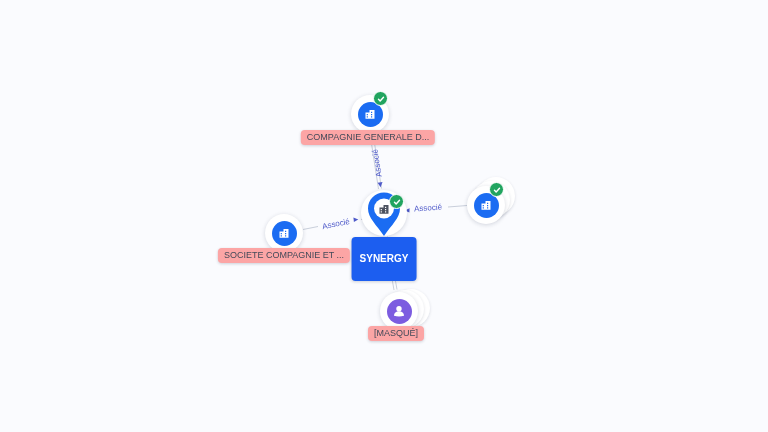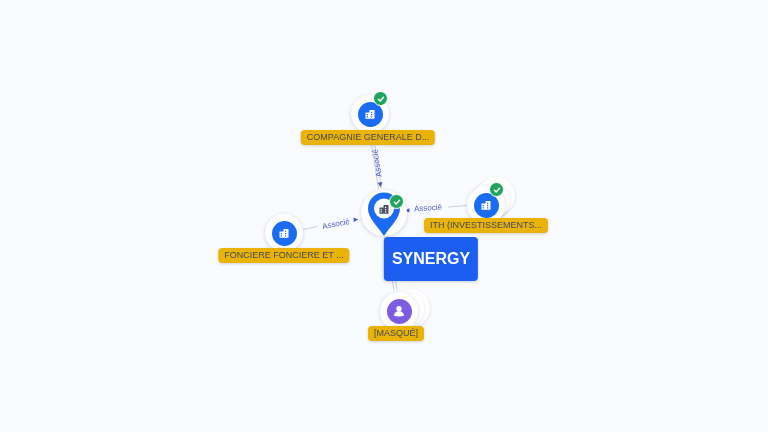--- a/index.html
+++ b/index.html
@@ -18,24 +18,24 @@
            box-shadow:0 1px 3px rgba(30,40,70,.15); z-index:2; }
   .disc { position:absolute; width:25px; height:25px; border-radius:50%; z-index:4;
           display:flex; align-items:center; justify-content:center; }
   .disc.company { background:var(--company,#1b6cf2); }
   .disc.person  { background:var(--person,#7c5ce0); }
   .badge { position:absolute; width:15px; height:15px; border-radius:50%;
            background:var(--verified,#21a45f); border:1.5px solid #fff; z-index:6;
            display:flex; align-items:center; justify-content:center; }
   .pin { position:absolute; z-index:5; }
   .pill { position:absolute; z-index:7; transform:translateX(-50%); white-space:nowrap;
-          background:#eab308; color:var(--pilltext,#434a59); font-size:9px; line-height:11px;
+          background:#fca5a5; color:var(--pilltext,#434a59); font-size:9px; line-height:11px;
           padding:2px 6px; border-radius:4px; box-shadow:0 1px 3px rgba(30,40,70,.2); }
   .pill.focus { background:var(--focuspill,#1c5ef0); color:#fff; font-weight:bold;
-                font-size:16px; line-height:12px; padding:16px 8px;margin-left:47px; }
+                font-size:10px; line-height:12px; padding:16px 8px; }
 </style>
 </head>
 <body>
 
 <div class="canvas">
 
   <svg class="edges" width="768" height="432">
 
     <line x1="370" y1="134" x2="378.5" y2="189"></line>
     <line x1="373" y1="133.5" x2="381.5" y2="188.5"></line>
@@ -94,30 +94,29 @@
       <svg width="14" height="14" viewBox="0 0 14 14">
           <path fill="#fff" fill-rule="evenodd" d="M2.5 11.8 V5.5 H6.5 V3 H11.5 V11.8 Z M3.7 7 h1.2 v1.2 H3.7 Z M3.7 9.3 h1.2 v1.2 H3.7 Z M8 4.8 h1.2 v1.2 H8 Z M8 7 h1.2 v1.2 H8 Z M8 9.3 h1.2 v1.2 H8 Z"></path>
         </svg>
     </div>
     <div class="badge" style="left:22px; top:-4px;">
       <svg width="10" height="10" viewBox="0 0 14 14">
           <path d="M3.5 7.4 l2.3 2.3 L10.5 4.6" stroke="#fff" stroke-width="2" fill="none" stroke-linecap="round" stroke-linejoin="round"></path>
         </svg>
     </div>
   </div>
-  <div class="pill" style="left:486px; top:218px;">ITH (INVESTISSEMENTS...</div>
 
   <div class="halo" style="left:265px; top:214px;">
     <div class="disc company" style="left:6.5px; top:6.5px;">
       <svg width="14" height="14" viewBox="0 0 14 14">
           <path fill="#fff" fill-rule="evenodd" d="M2.5 11.8 V5.5 H6.5 V3 H11.5 V11.8 Z M3.7 7 h1.2 v1.2 H3.7 Z M3.7 9.3 h1.2 v1.2 H3.7 Z M8 4.8 h1.2 v1.2 H8 Z M8 7 h1.2 v1.2 H8 Z M8 9.3 h1.2 v1.2 H8 Z"></path>
         </svg>
     </div>
   </div>
-  <div class="pill" style="left:284px; top:248px;">FONCIERE FONCIERE ET ...</div>
+  <div class="pill" style="left:284px; top:248px;">SOCIETE COMPAGNIE ET ...</div>
 
   <div class="stack" style="left:392px; top:289px;"></div>
   <div class="stack" style="left:386px; top:290px;"></div>
   <div class="halo" style="left:380px; top:292px;">
     <div class="disc person" style="left:6.5px; top:6.5px;">
       <svg width="14" height="14" viewBox="0 0 14 14">
         <circle cx="7" cy="4.8" r="2.7" fill="#fff"></circle>
         <path d="M2 11.8 c0-2.9 2.2-4.6 5-4.6 s5 1.7 5 4.6 q-5 1.6 -10 0 Z" fill="#fff"></path>
       </svg>
     </div>

